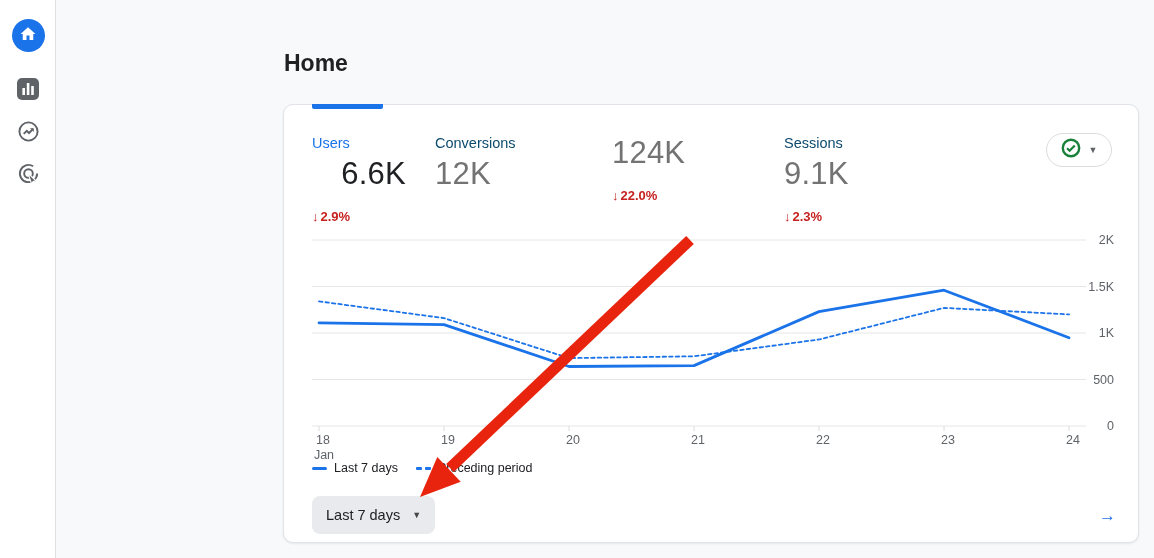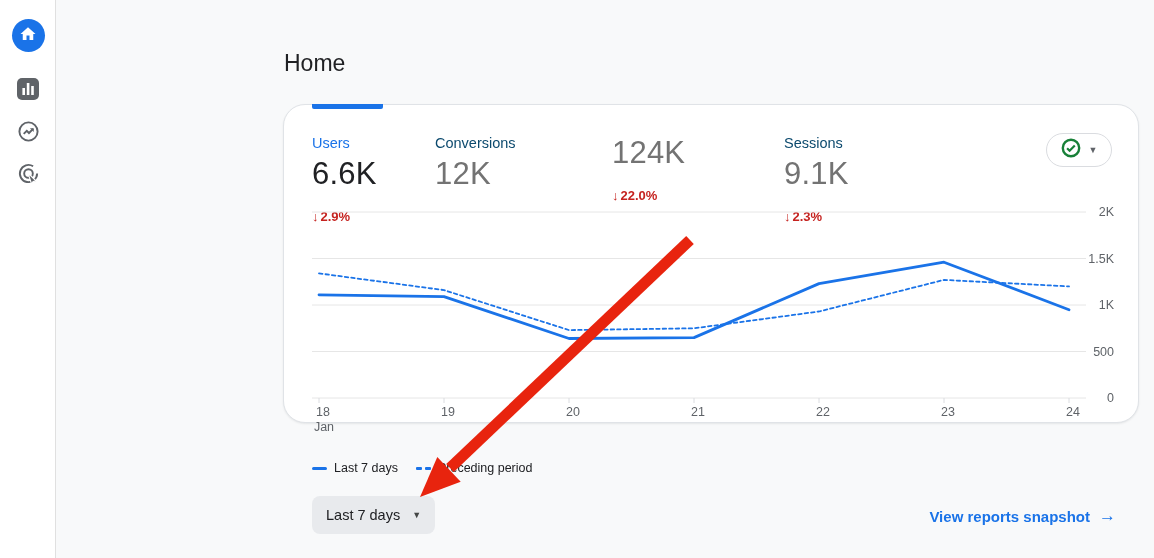--- a/index.html
+++ b/index.html
@@ -10,52 +10,52 @@
   
   .sidebar { position:absolute; left:0; top:0; width:56px; height:558px;
     background:#ffffff; border-right:1px solid #e0e0e0; z-index:2; }
   .nav-item { position:absolute; left:0; width:56px; display:flex; justify-content:center;
     cursor:pointer; }
   .home-circle { width:33px; height:33px; border-radius:50%; background:#1a73e8;
     display:flex; align-items:center; justify-content:center; }
 
   
   .page-title { position:absolute; left:284px; top:50px; font-size:23px; color:#202124;
-    font-weight:400; z-index:1; }
-
-  
-  .card { position:absolute; left:283px; top:104px; width:856px; height:319px;
-    background:#ffffff; border:1px solid #e0e3e7; border-radius:22px;
+    font-weight:700; z-index:1; }
+
+  
+  .card { position:absolute; left:283px; top:104px; width:856px; height:439px;
+    background:#ffffff; border:1px solid #e0e3e7; border-radius:10px;
     box-shadow:0 1px 2px rgba(60,64,67,0.10); z-index:1; }
   .tab-indicator { position:absolute; left:28px; top:-1px; width:71px; height:5px;
     background:#1a73e8; border-radius:0 0 2px 2px; }
 
   
   .metrics-row { position:absolute; left:28px; top:30px; display:flex; }
   .metric { cursor:pointer; }
   .metric:nth-child(1){ width:123px; }
   .metric:nth-child(2){ width:177px; }
   .metric:nth-child(3){ width:172px; }
   .metric-label { font-size:14.5px; color:#0c4a6e; margin-bottom:5px; }
   .metric.active .metric-label { color:#1a73e8; }
   .metric-value { font-size:31px; color:#737373; letter-spacing:0.2px; }
-  .metric.active .metric-value { color:#202124; }
+  .metric.active .metric-value { color:#202124;text-align:center; }
   .metric-delta { margin-top:17px; font-size:13px; font-weight:700; }
   .metric-delta.down { color:#c5221f; }
   .metric-delta.up { color:#188038; }
   .delta-arrow { font-size:13px; margin-right:2px; font-weight:400; }
 
   
   .status-pill { position:absolute; right:26px; top:28px; width:66px; height:34px;
     border:1px solid #dadce0; border-radius:17px; background:#fff;
     display:flex; align-items:center; justify-content:center; gap:8px; cursor:pointer; }
   .pill-caret { font-size:9px; color:#5f6368; }
 
   
-  .chart-wrap { position:absolute; left:0; top:98px; width:856px; height:240px; }
+  .chart-wrap { position:absolute; left:0; top:126px; width:856px; height:240px; }
   #chart-svg { display:block; }
 
   
   .legend { position:absolute; left:28px; top:356px; display:flex; align-items:center;
     gap:18px; font-size:12.5px; color:#202124; }
   .legend-item { display:flex; align-items:center; gap:7px; }
   .swatch-solid { width:15px; height:3px; background:#1a73e8; border-radius:2px; }
   .swatch-dashed { display:flex; gap:3px; }
   .swatch-dashed i { width:6px; height:3px; background:#1a73e8; border-radius:1px; }
 
@@ -210,21 +210,20 @@
         <span>Preceding period</span>
       </span>
     </div>
 
     <button class="range-button">
       <span>Last 7 days</span>
       <span class="range-caret">▼</span>
     </button>
 
     <a class="snapshot-link">
-      <span>View reports snapshot</span>
       <span class="link-arrow">→</span>
     </a>
   </div>
 
   <svg class="arrow-overlay" viewBox="0 0 1154 558">
     <line id="arrow-shaft" x1="690" y1="240" x2="450" y2="468" stroke-width="11" stroke="#e8240e"></line>
     <polygon id="arrow-head" points="420,497 437.3,457.1 460.7,481.7" fill="#e8240e"></polygon>
   </svg>
 
 </div>

